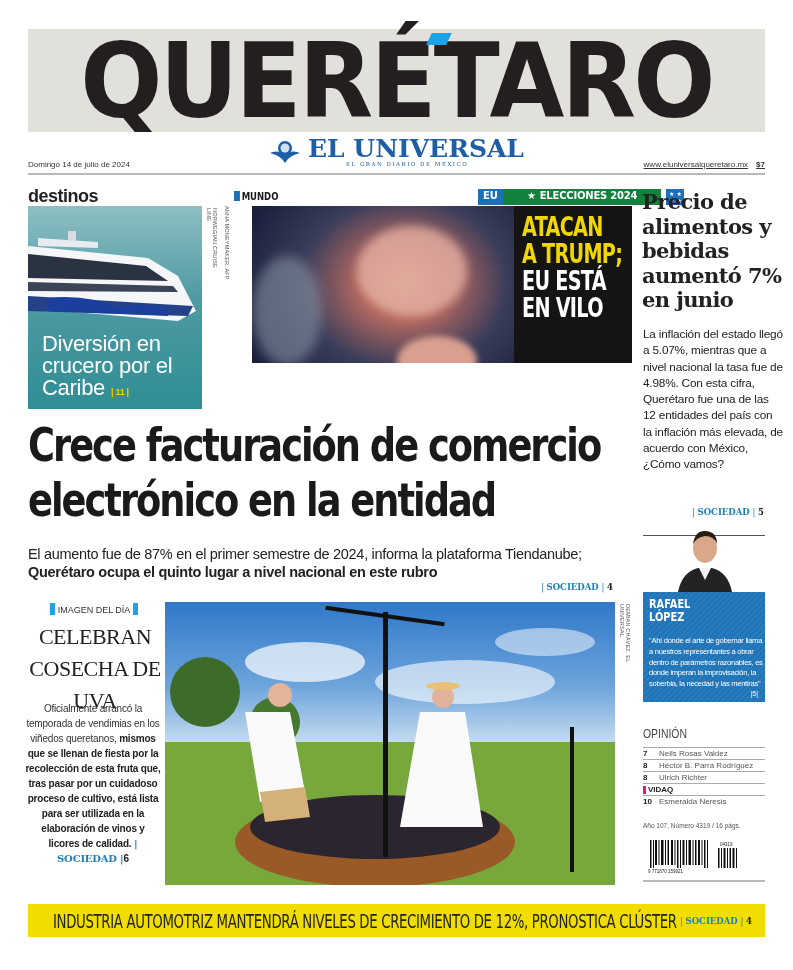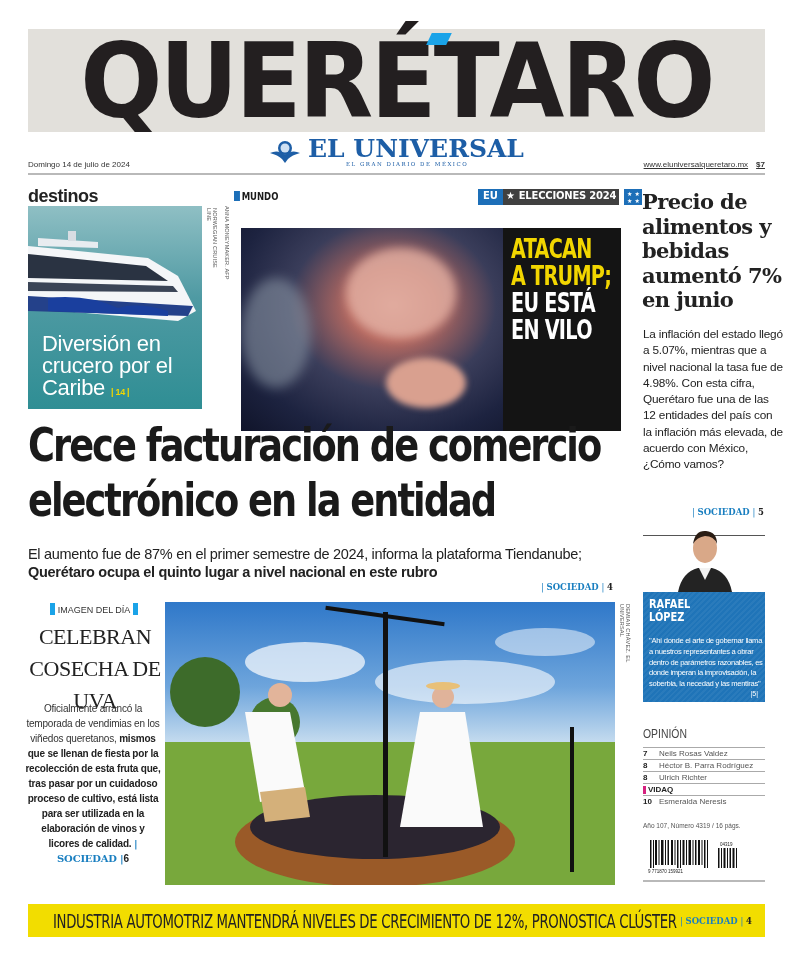--- a/index.html
+++ b/index.html
@@ -30,24 +30,24 @@
   .ship { position: absolute; left: 0; top: 10px; width: 174px; height: 115px; }
   .destinos-headline { position: absolute; left: 14px; top: 127px; font-size: 22px; line-height: 22px; color: #fff; font-weight: normal; letter-spacing: -0.3px; }
   .destinos-ref { color: #f2d600; font-size: 9px; font-weight: bold; margin-left: 6px; }
   .credit-v { position: absolute; writing-mode: vertical-rl; font-size: 5.5px; color: #555; letter-spacing: 0.2px; }
 
   
   .mundo-label { position: absolute; left: 234px; top: 191px; font-family: "DejaVu Sans", sans-serif; font-size: 10px; font-weight: bold; color: #1a1a1a; transform: scaleX(0.85); transform-origin: left; }
   .mundo-label .sq { display: inline-block; width: 7px; height: 10px; background: #1d6fb8; vertical-align: -1px; margin-right: 2px; }
   .elecciones { position: absolute; left: 478px; top: 189px; height: 16px; display: flex; font-family: "DejaVu Sans", sans-serif; font-weight: bold; font-size: 10px; color: #fff; }
   .el-eu { background: #1d6fb8; padding: 1px 5px; }
-  .el-main { background: #404040; padding: 1px 3px; letter-spacing: -0.2px; }
+  .el-main { background: #15803d; padding: 1px 24px; letter-spacing: -0.2px; }
   .el-star { color: #fff; margin-right: 4px; }
   .el-flag { background: #1d6fb8; width: 18px; margin-left: 5px; font-size: 6px; line-height: 7px; text-align: center; padding-top: 1px; }
-  .trump-box { position: absolute; left: 241px; top: 206px; width: 380px; height: 203px; background: #141414; overflow: hidden; margin-top: 22px; }
+  .trump-box { position: absolute; left: 252px; top: 206px; width: 380px; height: 157px; background: #141414; overflow: hidden; }
   .trump-photo { position: absolute; left: 0; top: 0; width: 262px; height: 203px;
     background: radial-gradient(ellipse at 58% 38%, #d8968a 0%, #b76a61 20%, #3a3d5a 48%, #1d2340 75%, #10142a 100%); }
   .trump-blob { position: absolute; border-radius: 50%; }
   .trump-headline { position: absolute; left: 270px; top: 8px; width: 110px; font-family: "DejaVu Sans", sans-serif; font-weight: bold;
     font-size: 26px; line-height: 27px; letter-spacing: -1px; transform: scaleX(0.74); transform-origin: left; white-space: nowrap; }
   .trump-headline .yl { color: #f2d600; display: block; }
   .trump-headline .wh { color: #fff; display: block; }
   .trump-body { position: absolute; left: 270px; top: 137px; width: 108px; font-size: 8.3px; line-height: 11px; color: #fff; }
   .trump-body .ref { color: #f2d600; font-weight: bold; }
 
@@ -131,21 +131,21 @@
   <svg class="ship" viewBox="0 0 174 115">
     <path d="M0 30 L120 42 L150 60 L168 95 L150 105 L0 92Z" fill="#f4f6f8"></path>
     <path d="M0 38 L118 50 L140 65 L0 62Z" fill="#2a3342"></path>
     <path d="M0 66 L145 70 L150 76 L0 75Z" fill="#3a4456"></path>
     <path d="M0 80 L165 90 L160 100 L0 95Z" fill="#24418a"></path>
     <path d="M20 82 Q60 78 90 92 Q110 86 140 95 L140 100 L20 95Z" fill="#1a3f9e"></path>
     <path d="M10 22 L70 26 L70 32 L10 30Z" fill="#e8ecf0"></path>
     <rect x="40" y="15" width="8" height="10" fill="#d8dde3"></rect>
   </svg>
   <div class="destinos-headline">
-    <span>Diversión en crucero por el Caribe</span><span class="destinos-ref">| 14 |</span>
+    <span>Diversión en crucero por el Caribe</span><span class="destinos-ref">| 11 |</span>
   </div>
 </div>
 <div class="credit-v" style="left:206px; top:208px; height:70px;">NORWEGIAN CRUISE LINE</div>
 <div class="credit-v" style="left:224px; top:206px; height:80px;">ANNA MONEYMAKER. AFP</div>
 
 <div class="mundo-label"><span class="sq"></span><span>MUNDO</span></div>
 <div class="elecciones">
   <span class="el-eu">EU</span>
   <span class="el-main"><span class="el-star">★</span><span>ELECCIONES 2024</span></span>
   <span class="el-flag">★ ★<br>★ ★</span>

